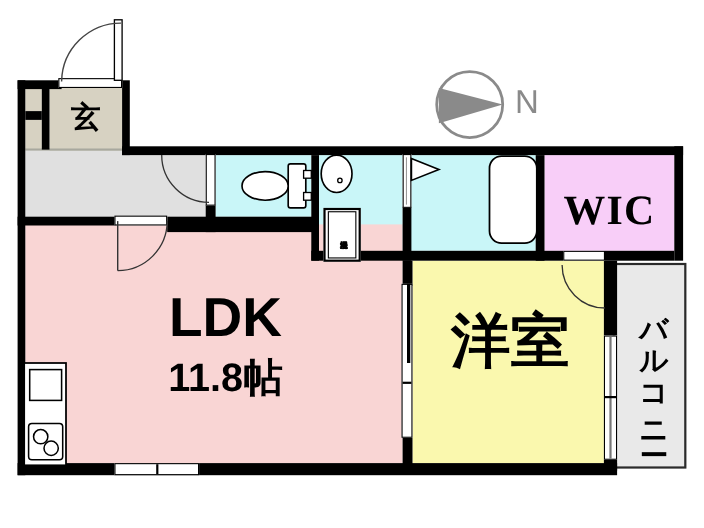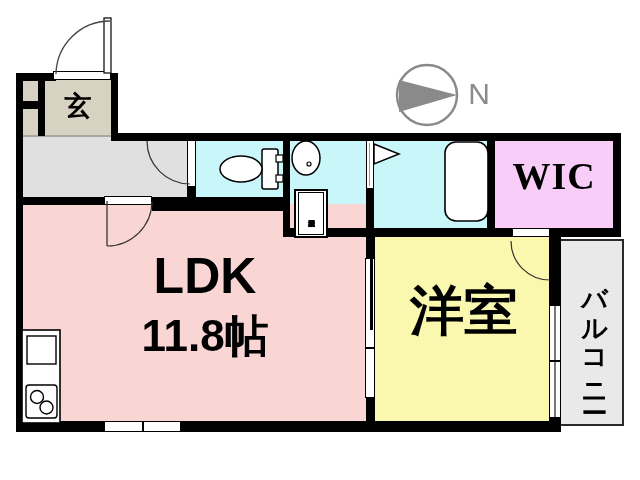--- a/index.html
+++ b/index.html
@@ -67,24 +67,24 @@
 
   
   .laundry{left:294px;top:189px;width:34px;height:49px;background:#fff;border:2px solid #000;
            display:flex;align-items:center;justify-content:center;}
   .laundry-inner{width:24px;height:41px;border:1px solid #000;display:flex;align-items:center;justify-content:center;}
   .laundry-text{writing-mode:vertical-rl;text-orientation:upright;font-size:7px;line-height:8px;
                 letter-spacing:0;color:#000;font-weight:bold;}
 
   
   .l-genkan{left:45px;top:93px;width:66px;font-size:27px;}
-  .l-ldk{left:55px;top:244px;width:300px;font-size:50px;line-height:1.28;}
-  .l-ldk .size{font-size:44px;}
+  .l-ldk{left:55px;top:256px;width:300px;font-size:50px;line-height:1.28;}
+  .l-ldk .size{font-size:36px;}
   .l-yoshitsu{left:375px;top:271px;width:178px;font-size:54px;line-height:1.45;}
-  .l-wic{left:495px;top:157px;width:118px;font-size:38px;font-family:"Liberation Serif","DejaVu Serif",serif;letter-spacing:1px;}
+  .l-wic{left:495px;top:173px;width:118px;font-size:38px;font-family:"Liberation Serif","DejaVu Serif",serif;letter-spacing:1px;}
   .l-balcony{left:574px;top:250px;width:34px;height:172px;font-size:26px;
              writing-mode:vertical-rl;text-orientation:upright;letter-spacing:3px;text-align:center;}
   .l-compass-n{left:459px;top:79px;width:40px;font-size:30px;color:#8a8a8a;font-weight:normal;
                font-family:"Liberation Sans",sans-serif;}
 
   svg.overlay{position:absolute;left:0;top:0;width:640px;height:480px;pointer-events:none;}
 </style>
 </head>
 <body>
 

